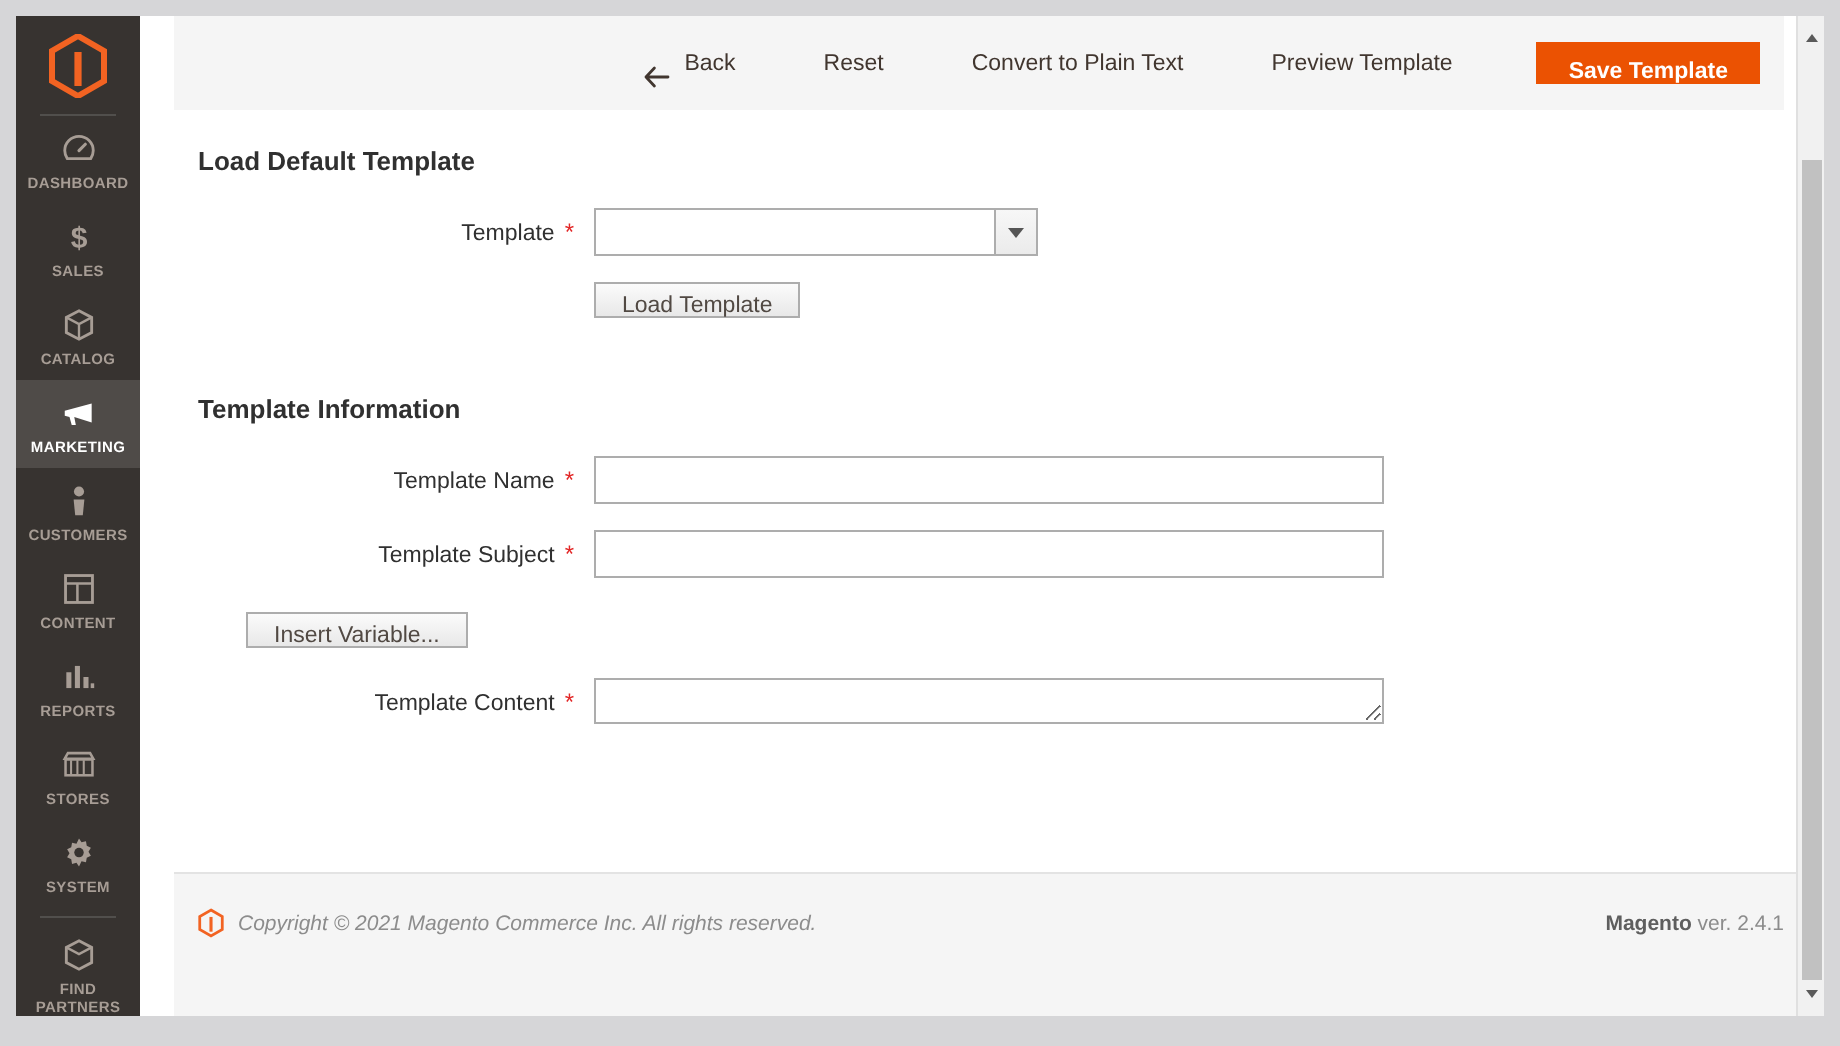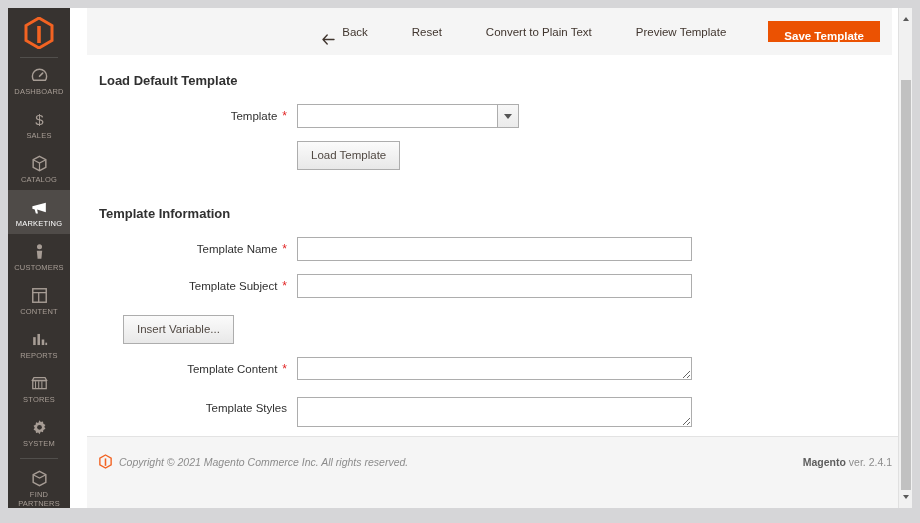--- a/index.html
+++ b/index.html
@@ -39,20 +39,21 @@
     border-bottom: 1px solid #514f4c;
     margin: 0 12px;
   }
   .m-logo { width: 30px; height: 32px; display: block; }
   .nav-item {
     padding: 7px 2px 6px;
     text-align: center;
     color: #a79d95;
     cursor: pointer;
     position: relative;
+    font-weight: bold;
   }
   .nav-item.active {
     background: #4f4b48;
     color: #ffffff;
   }
   .nav-item .ico {
     display: block;
     height: 20px;
     line-height: 20px;
     margin-bottom: 2px;
@@ -184,21 +185,21 @@
     border-left: 4px solid transparent;
     border-right: 4px solid transparent;
     border-top: 5px solid #555;
   }
   .gray-btn {
     background: linear-gradient(#fbfbfb, #e8e8e8);
     border: 1px solid #adadad;
     color: #514943;
     font-size: 11.5px;
     padding: 0 13px;
-    height: 29px;
+    height: 18px;
     line-height: 23px;
     cursor: pointer;
     font-family: "Liberation Sans", sans-serif;
   }
   .txt-input {
     width: 395px;
     height: 24px;
     border: 1px solid #adadad;
     background: #ffffff;
     font-size: 11.5px;
@@ -474,28 +475,20 @@
 
           <div class="frow">
             <div class="flabel">
               <span>Template Content</span><span class="req-star">*</span>
             </div>
             <div class="fctrl">
               <textarea class="txt-area content-area" style=""></textarea>
             </div>
           </div>
 
-          <div class="frow" style="margin-top:17px;">
-            <div class="flabel">
-              <span>Template Styles</span>
-            </div>
-            <div class="fctrl">
-              <textarea class="txt-area styles-area" style=""></textarea>
-            </div>
-          </div>
 
         </div>
       </div>
 
       <div class="footer">
         <div class="copy">
           <svg width="13" height="15" viewBox="0 0 30 32">
             <polygon points="15,1 28,8.5 28,23.5 15,31 2,23.5 2,8.5" fill="none" stroke="#f26322" stroke-width="3.2"></polygon>
             <rect x="13.2" y="9" width="3.6" height="17" fill="#f26322"></rect>
           </svg>

